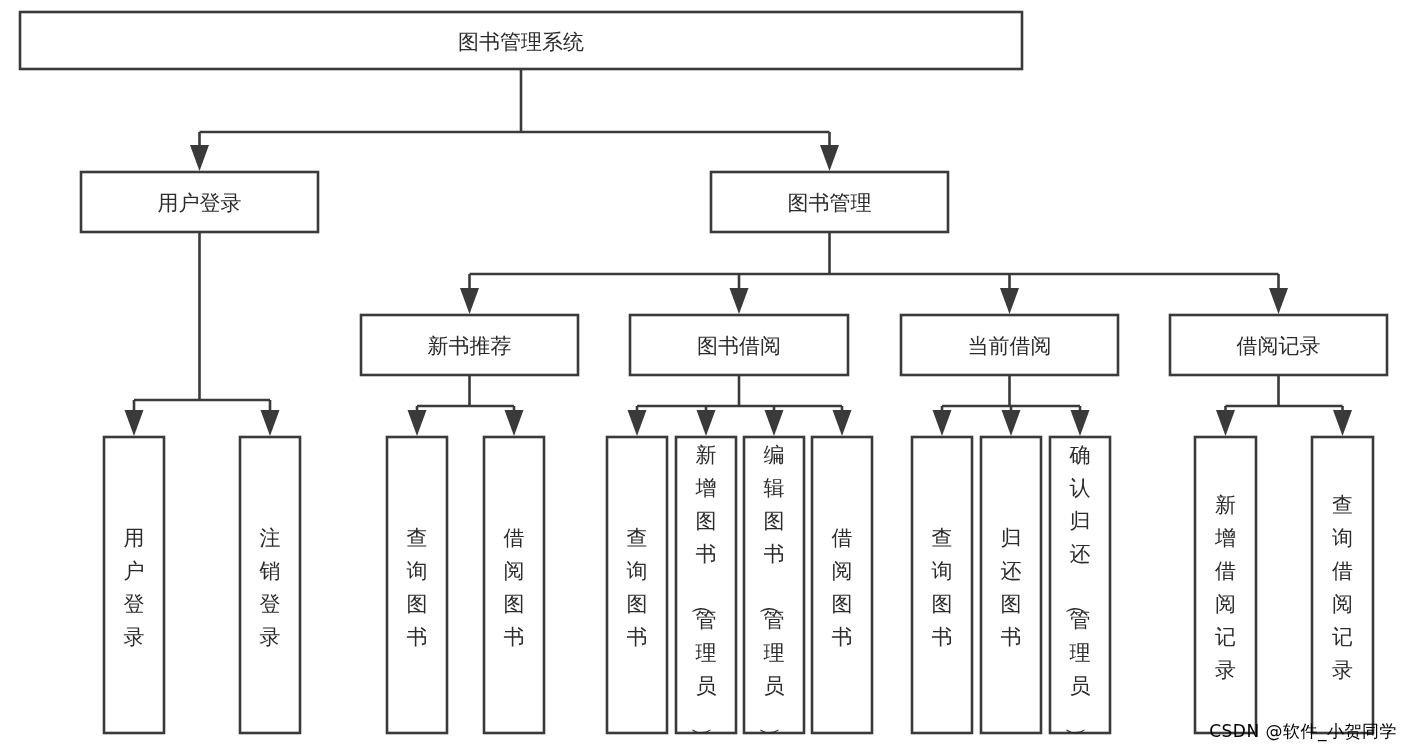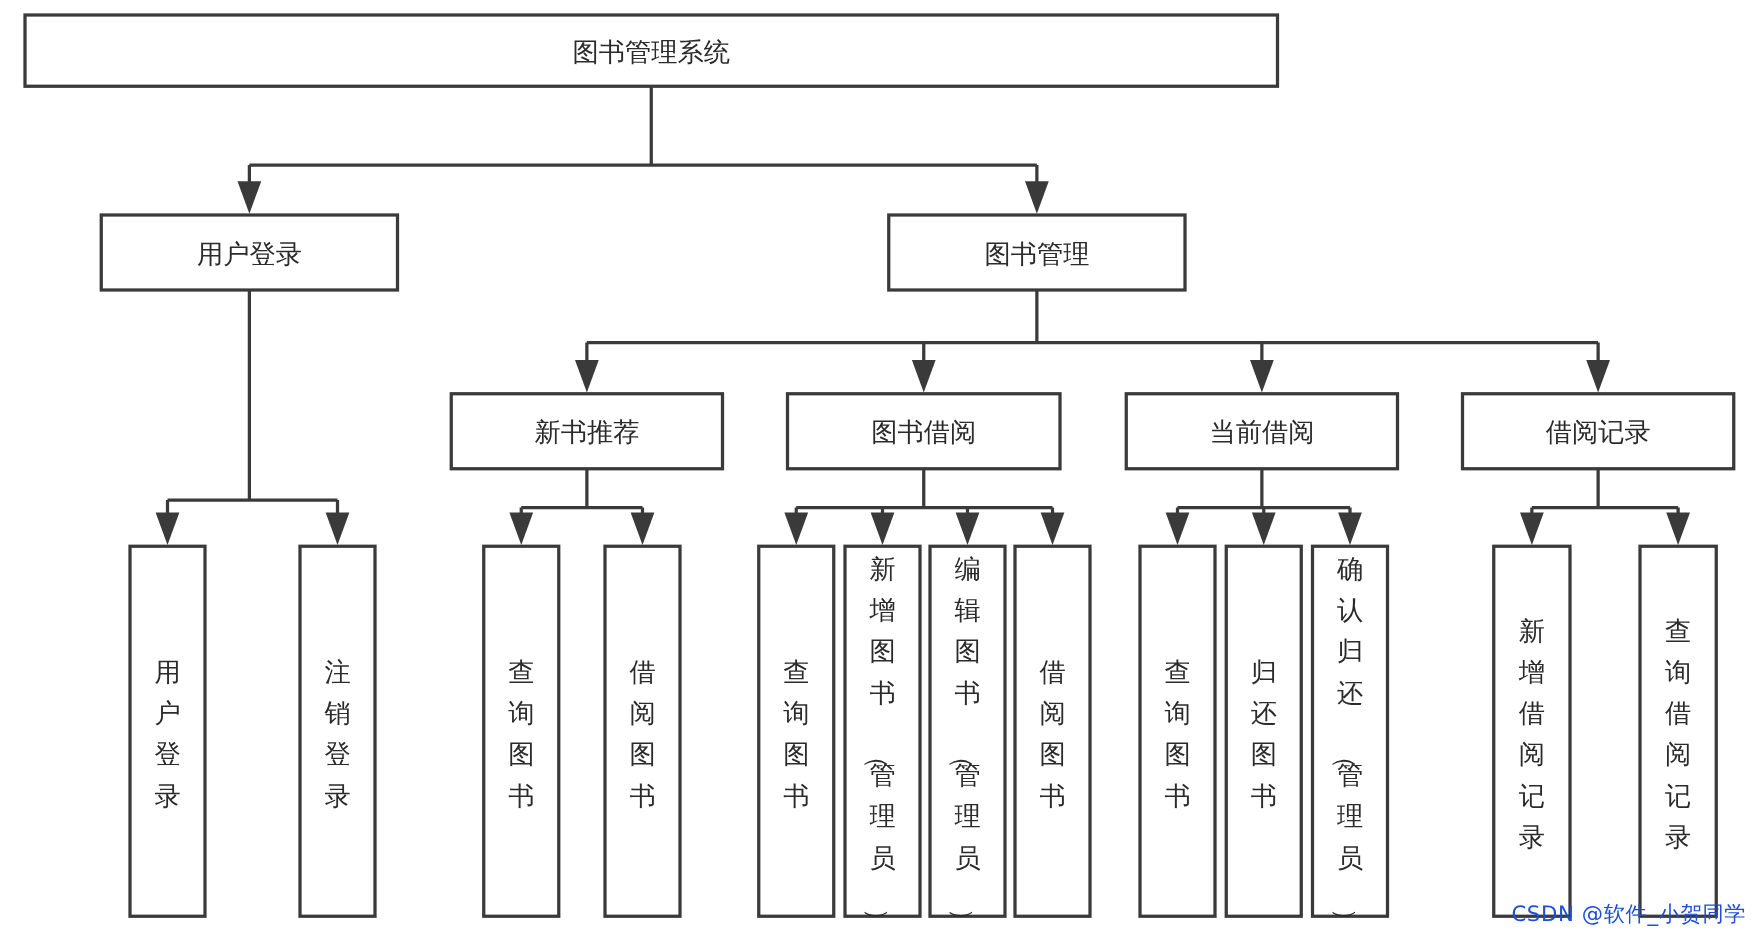--- a/index.html
+++ b/index.html
@@ -54,21 +54,21 @@
     font-size: 21px;
     fill: #2b2b2b;
     text-anchor: middle;
   }
   .watermark {
     position: absolute;
     right: 8px;
     bottom: 4px;
     font-family: "DejaVu Sans", "Liberation Sans", sans-serif;
     font-size: 17px;
-    color: #1d4ed8;
+    color: #000000;
     white-space: nowrap;
     letter-spacing: 0.5px;
     user-select: none;
   }
 </style>
 </head>
 <body>
 
 <div id="diagram-root">
   <svg class="diagram-canvas" viewBox="0 0 1405 747">

